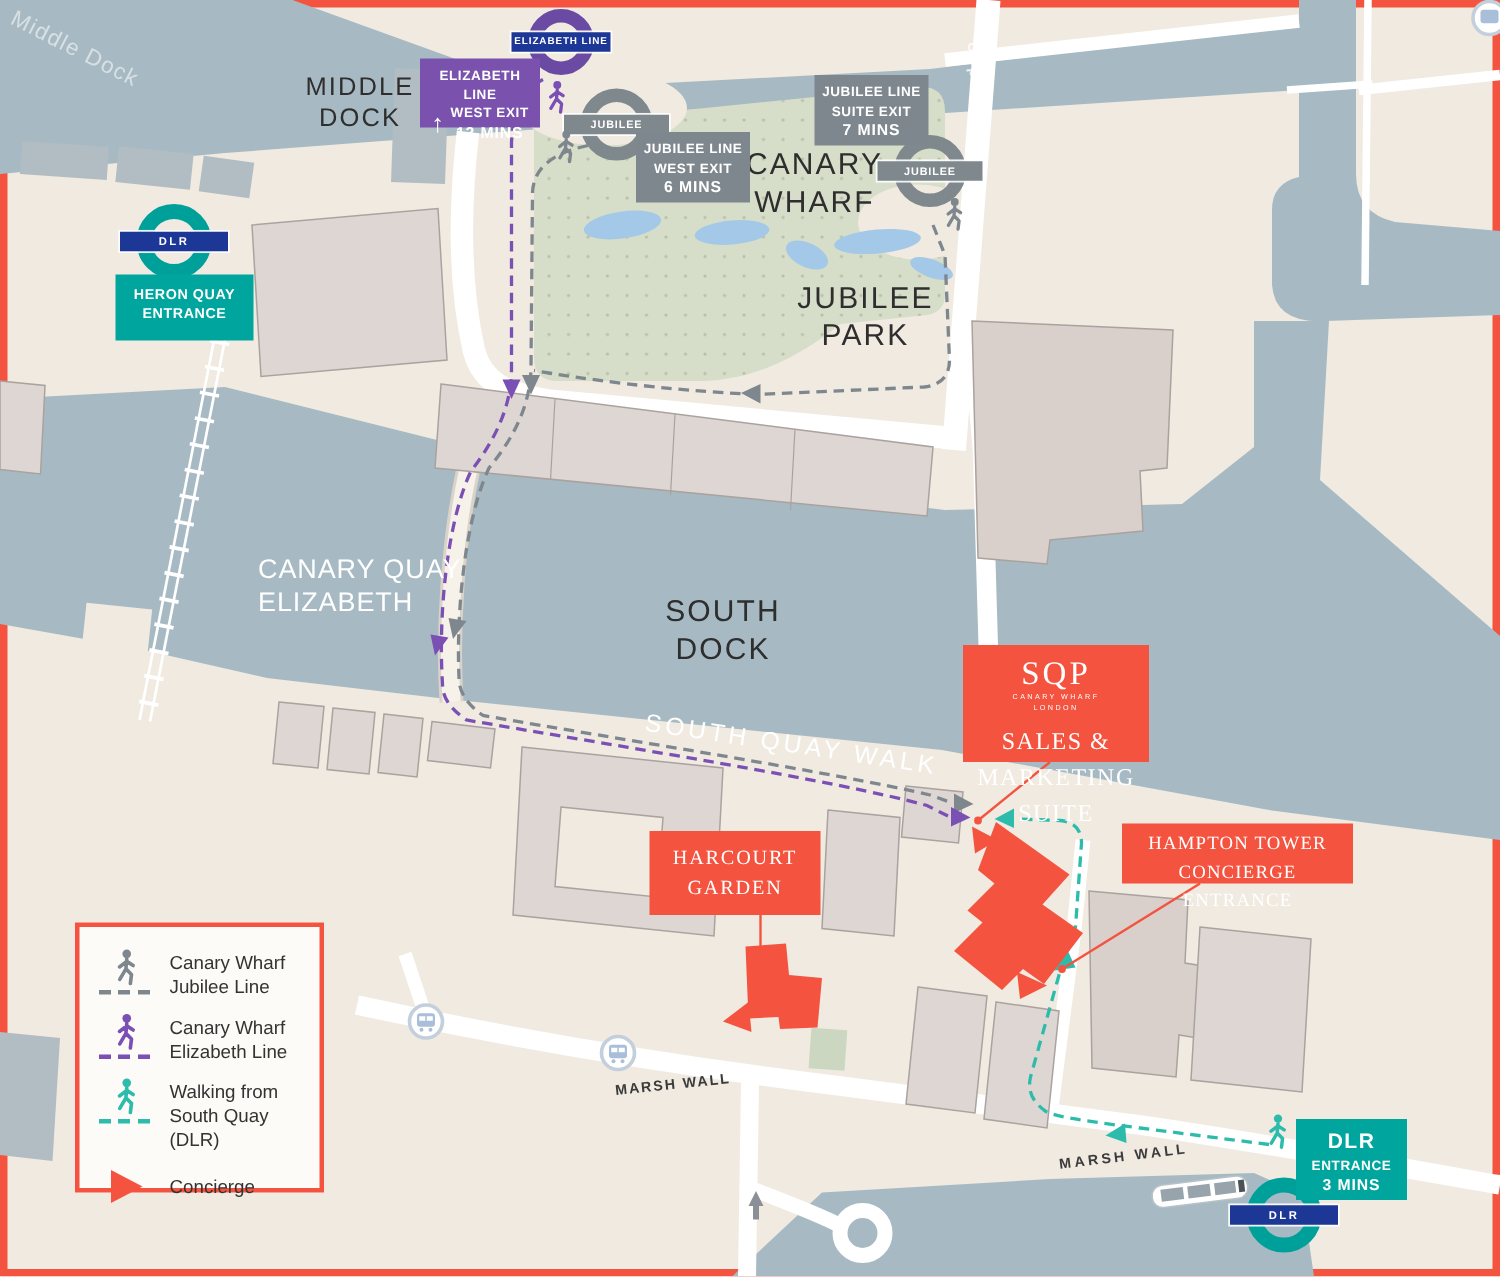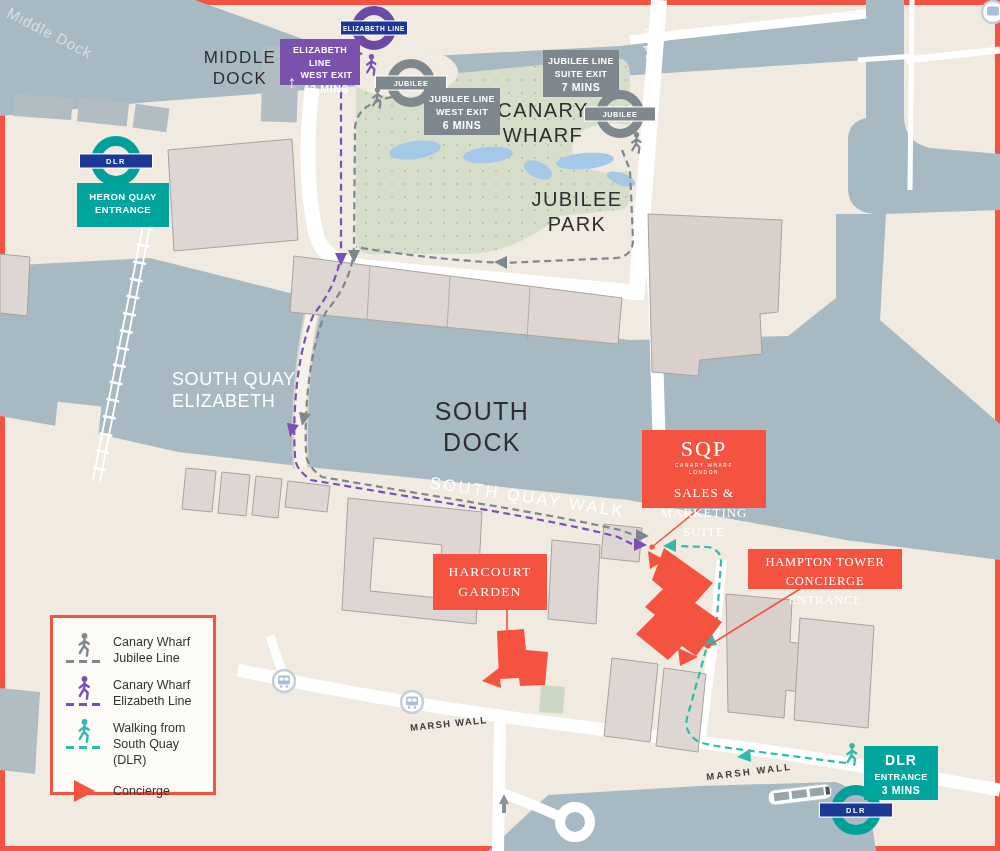--- a/index.html
+++ b/index.html
@@ -4,21 +4,21 @@
 <style>
   html,body{margin:0;padding:0;background:#fff;}
   .map{position:relative;width:1000px;height:851px;background:var(--background,#f0eae1);overflow:hidden;
        box-shadow:inset 0 0 0 5px var(--coral,#f4533f);font-family:"Liberation Sans",sans-serif;}
   .map svg.base{position:absolute;left:0;top:0;}
   .lbl{position:absolute;color:#2e2e2e;letter-spacing:1.4px;font-weight:500;text-align:center;line-height:1.24;}
   .lbl.white{color:#fff;}
   .lbl-middle-dock{left:190px;top:47px;width:100px;font-size:17px;text-align:center;}
   .lbl-canary{left:488px;top:98px;width:110px;font-size:20px;}
   .lbl-jubilee-park{left:522px;top:187px;width:110px;font-size:20px;}
-  .lbl-south-dock{left:432px;top:396px;width:100px;font-size:25px;}
+  .lbl-south-dock{left:432px;top:396px;width:100px;font-size:20px;}
   .lbl-footbridge{left:172px;top:368px;width:160px;font-size:18px;text-align:left;letter-spacing:.6px;}
   .lbl-sq-walk{left:430px;top:472px;font-size:16.5px;letter-spacing:2.6px;transform:rotate(8.5deg);transform-origin:left center;white-space:nowrap;}
   .lbl-marsh{font-size:9.5px;letter-spacing:1.3px;font-weight:600;color:#3b3b3b;white-space:nowrap;}
   .lbl-marsh-w{left:410px;top:718px;transform:rotate(-6deg);}
   .lbl-marsh-e{left:706px;top:766px;transform:rotate(-7deg);letter-spacing:2.2px;}
   .lbl-middle-faint{left:12px;top:4px;font-size:15px;color:rgba(255,255,255,.55);transform:rotate(27deg);transform-origin:left top;letter-spacing:1px;white-space:nowrap;}
   .lbl-upper-bank{left:644px;top:28px;writing-mode:vertical-rl;font-size:10px;letter-spacing:2px;color:rgba(255,255,255,.8);transform:rotate(-4deg);font-weight:600;}
   
   .roundel{position:absolute;}
   .roundel .ring{position:absolute;inset:2px;border-radius:50%;border:9px solid var(--rc);}
@@ -30,21 +30,21 @@
   .tbadge .b-big{font-size:10.5px;font-weight:800;letter-spacing:.6px;}
   .tbadge.purple{background:var(--purple,#7a52ae);}
   .tbadge.slate{background:var(--slate,#7e878d);}
   .tbadge.teal{background:var(--teal,#00a69e);}
   .b-row{display:flex;align-items:center;justify-content:center;gap:4px;}
   .up-arrow{font-size:17px;font-weight:400;line-height:1;}
   .dlr-big{font-size:14px;font-weight:700;letter-spacing:1px;}
   
   .cbadge{position:absolute;background:var(--coral,#f4533f);color:#fff;text-align:center;
       font-family:"Liberation Serif","DejaVu Serif",serif;box-sizing:border-box;}
-  .cbadge .serif-line{font-size:13px;letter-spacing:1px;line-height:1.5;}
+  .cbadge .serif-line{font-size:16px;letter-spacing:1px;line-height:1.5;}
   .badge-sqp{left:642px;top:430px;width:124px;height:78px;padding-top:8px;}
   .sqp-logo{font-size:22px;letter-spacing:2px;line-height:1;}
   .sqp-sub{font-size:4.8px;letter-spacing:1.6px;line-height:1.5;margin:2px 0 7px 0;font-family:"Liberation Sans",sans-serif;}
   .badge-hampton{left:748px;top:549px;width:154px;height:40px;padding-top:4px;}
   .badge-hampton .serif-line{font-size:12.5px;letter-spacing:.8px;}
   .badge-harcourt{left:433px;top:554px;width:114px;height:56px;padding-top:8px;}
   .badge-harcourt .serif-line{font-size:13.5px;letter-spacing:1.2px;}
   
   .legend{position:absolute;left:50px;top:615px;width:166px;height:180px;background:#fdfbf7;
       border:3px solid var(--coral,#f4533f);box-sizing:border-box;padding:14px 10px 10px 12px;display:flex;flex-direction:column;gap:9px;}
@@ -222,21 +222,21 @@
   <div class="lbl lbl-upper-bank">Upper Bank St</div>
   <div class="lbl lbl-canary">
     <div>CANARY</div>
       <div>WHARF</div>
   </div>
   <div class="lbl lbl-jubilee-park">
     <div>JUBILEE</div>
       <div>PARK</div>
   </div>
   <div class="lbl white lbl-footbridge">
-    <div>SOUTH QUAY</div>
+    <div>CANARY QUAY</div>
       <div>ELIZABETH</div>
   </div>
   <div class="lbl lbl-south-dock">
     <div>SOUTH</div>
       <div>DOCK</div>
   </div>
   <div class="lbl white lbl-sq-walk">SOUTH QUAY WALK</div>
   <div class="lbl lbl-marsh lbl-marsh-w">MARSH WALL</div>
   <div class="lbl lbl-marsh lbl-marsh-e">MARSH WALL</div>
 

